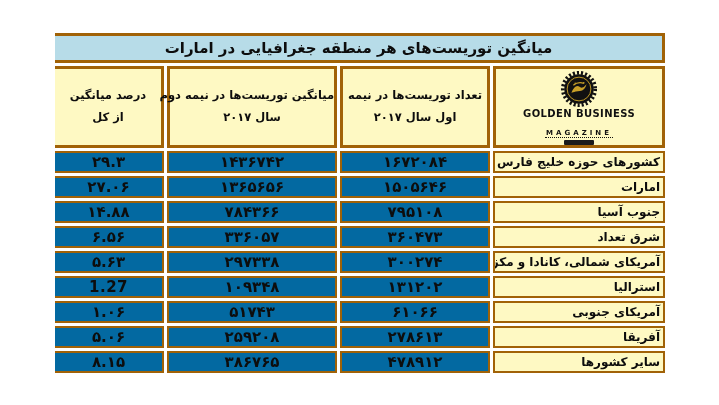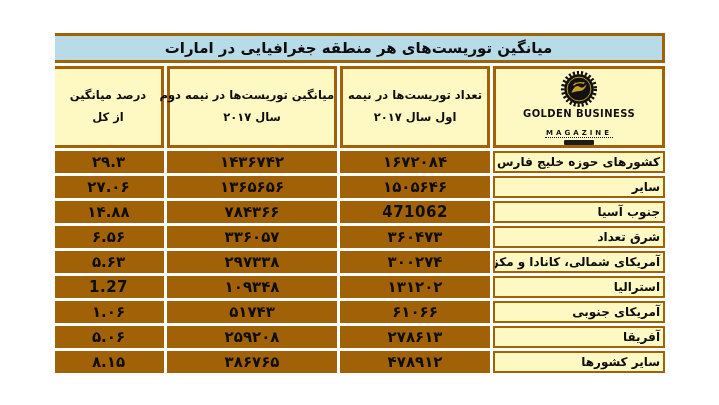--- a/index.html
+++ b/index.html
@@ -11,21 +11,21 @@
   table{
     width:616px;border-collapse:separate;border-spacing:3px;direction:rtl;
     table-layout:fixed;
   }
   td{box-sizing:border-box;border:2px solid #a16207;padding:0;vertical-align:middle;}
   .c-region{width:172px;}
   .c-count{width:150px;}
   .c-avg{width:170px;}
   .c-percent{width:109px;}
   .blue{background:#fef9c3;}
-  .white{background:#a16207;margin-top:32px;}
+  .white{background:#0369a1;margin-top:32px;}
   .no-left{border-left:none !important;}
   .title-cell{
     background:#b7dce8;border-width:3px;border-left:none;
     height:30px;text-align:center;font-weight:bold;font-size:15px;
   }
   .hcell{
     border-width:3px;height:58px;text-align:center;font-weight:bold;font-size:11.5px;
   }
   .hcell .hline{line-height:1.9;white-space:nowrap;}
   .logo-cell{border-width:3px;text-align:center;}
@@ -94,28 +94,28 @@
       </td>
     </tr>
 
     <tr>
       <td class="blue region-cell">کشورهای حوزه خلیج فارس</td>
       <td class="white num-cell">۱۶۷۲۰۸۴</td>
       <td class="white num-cell">۱۴۳۶۷۴۲</td>
       <td class="white num-cell no-left">۲۹.۳</td>
     </tr>
     <tr>
-      <td class="blue region-cell">سایر</td>
+      <td class="blue region-cell">امارات</td>
       <td class="white num-cell">۱۵۰۵۶۴۶</td>
       <td class="white num-cell">۱۳۶۵۶۵۶</td>
       <td class="white num-cell no-left">۲۷.۰۶</td>
     </tr>
     <tr>
       <td class="blue region-cell">جنوب آسیا</td>
-      <td class="white num-cell">471062</td>
+      <td class="white num-cell">۷۹۵۱۰۸</td>
       <td class="white num-cell">۷۸۴۳۶۶</td>
       <td class="white num-cell no-left">۱۴.۸۸</td>
     </tr>
     <tr>
       <td class="blue region-cell">شرق تعداد</td>
       <td class="white num-cell">۳۶۰۴۷۳</td>
       <td class="white num-cell">۳۳۶۰۵۷</td>
       <td class="white num-cell no-left">۶.۵۶</td>
     </tr>
     <tr>

